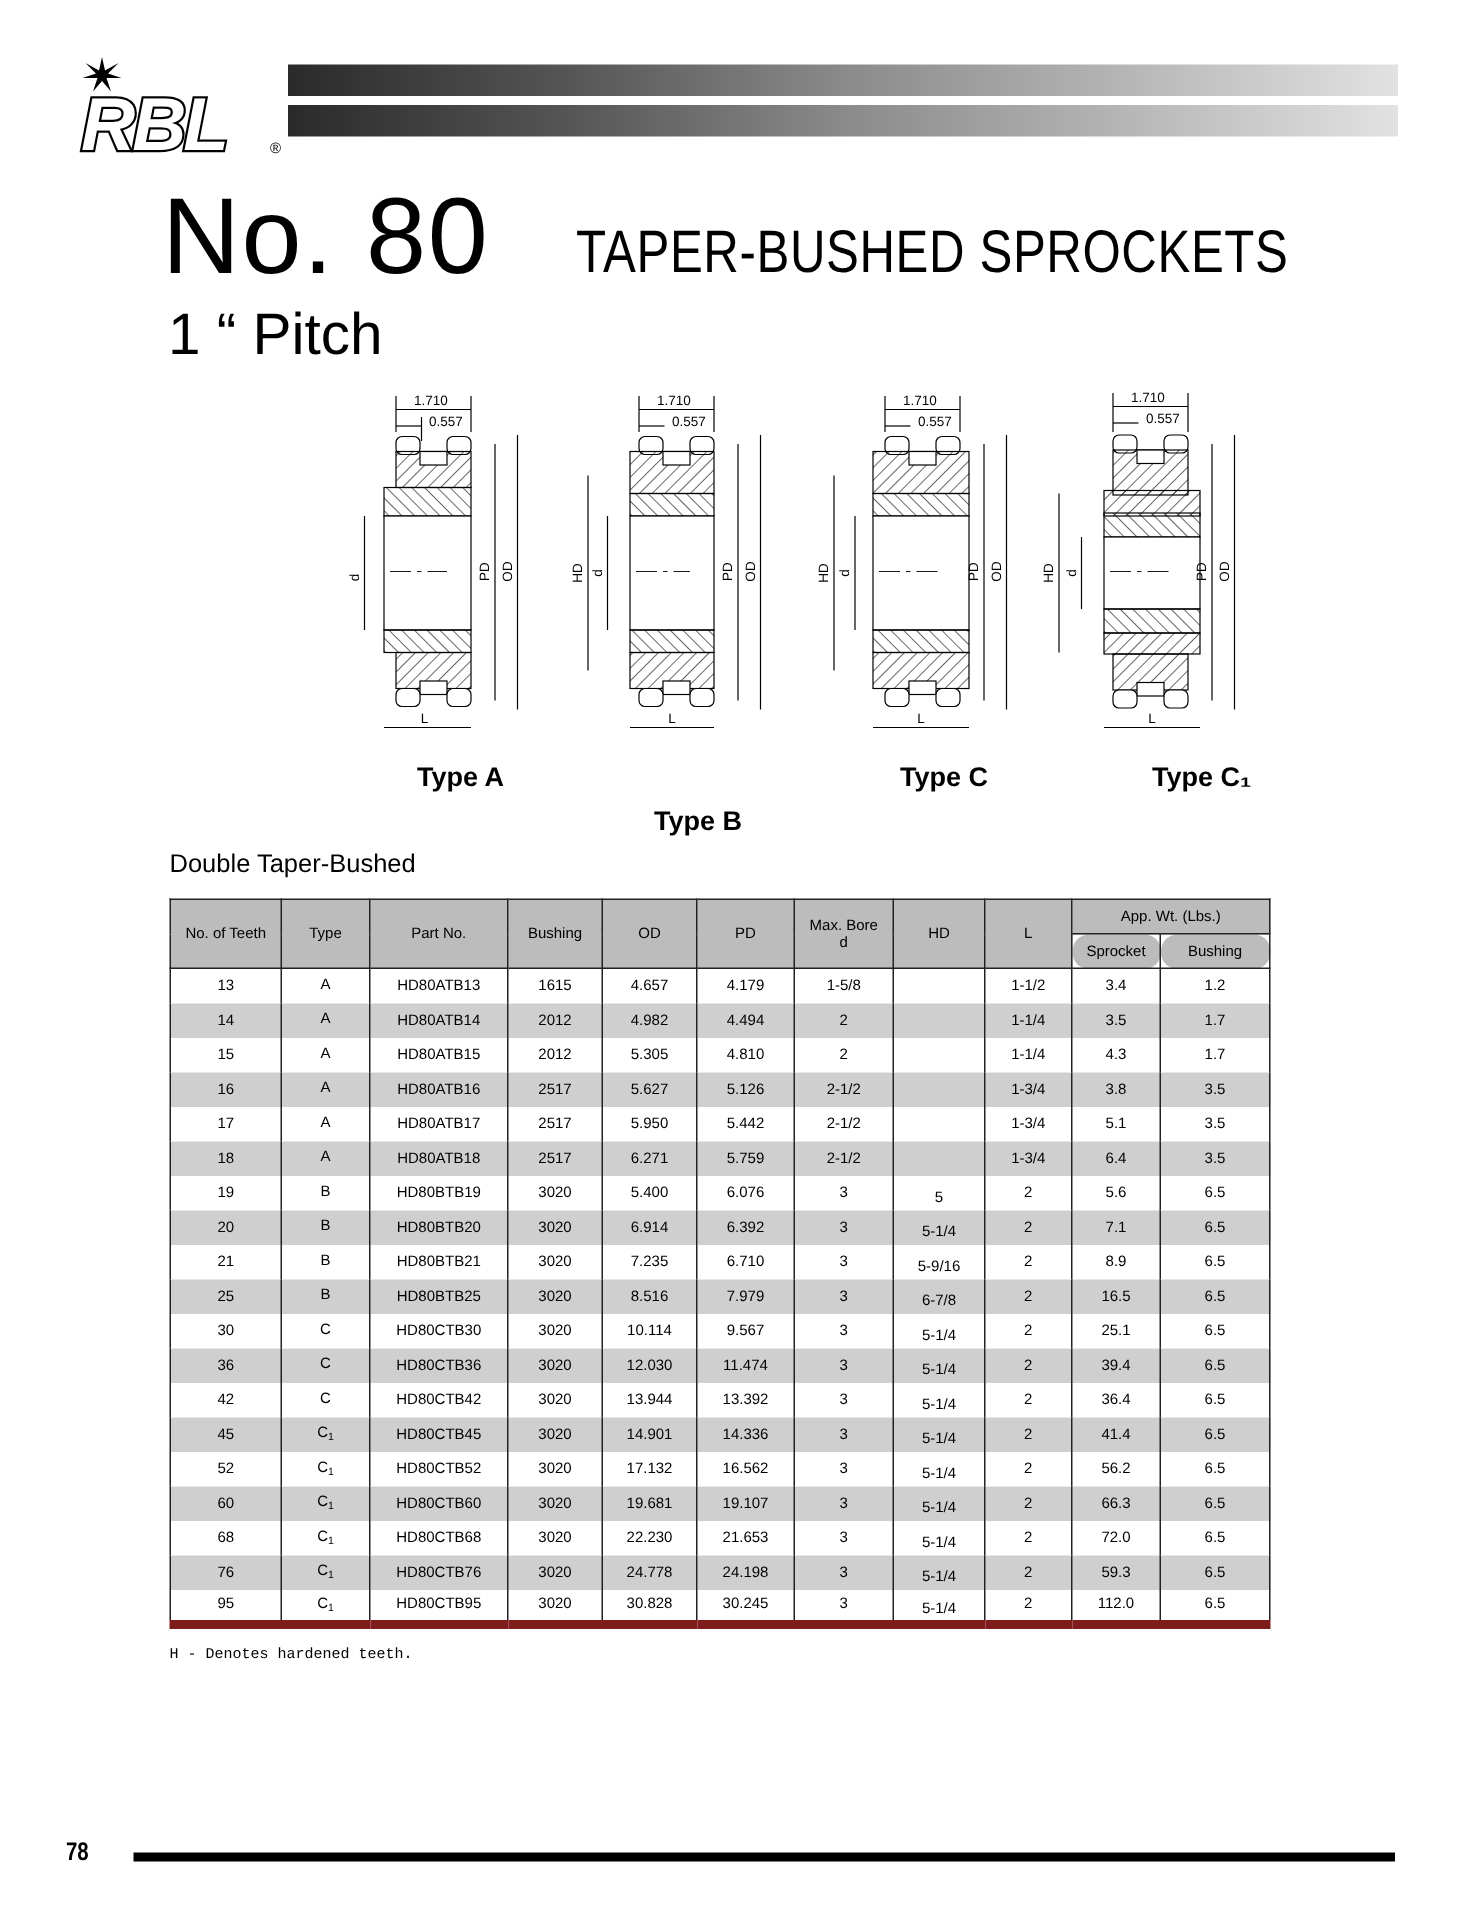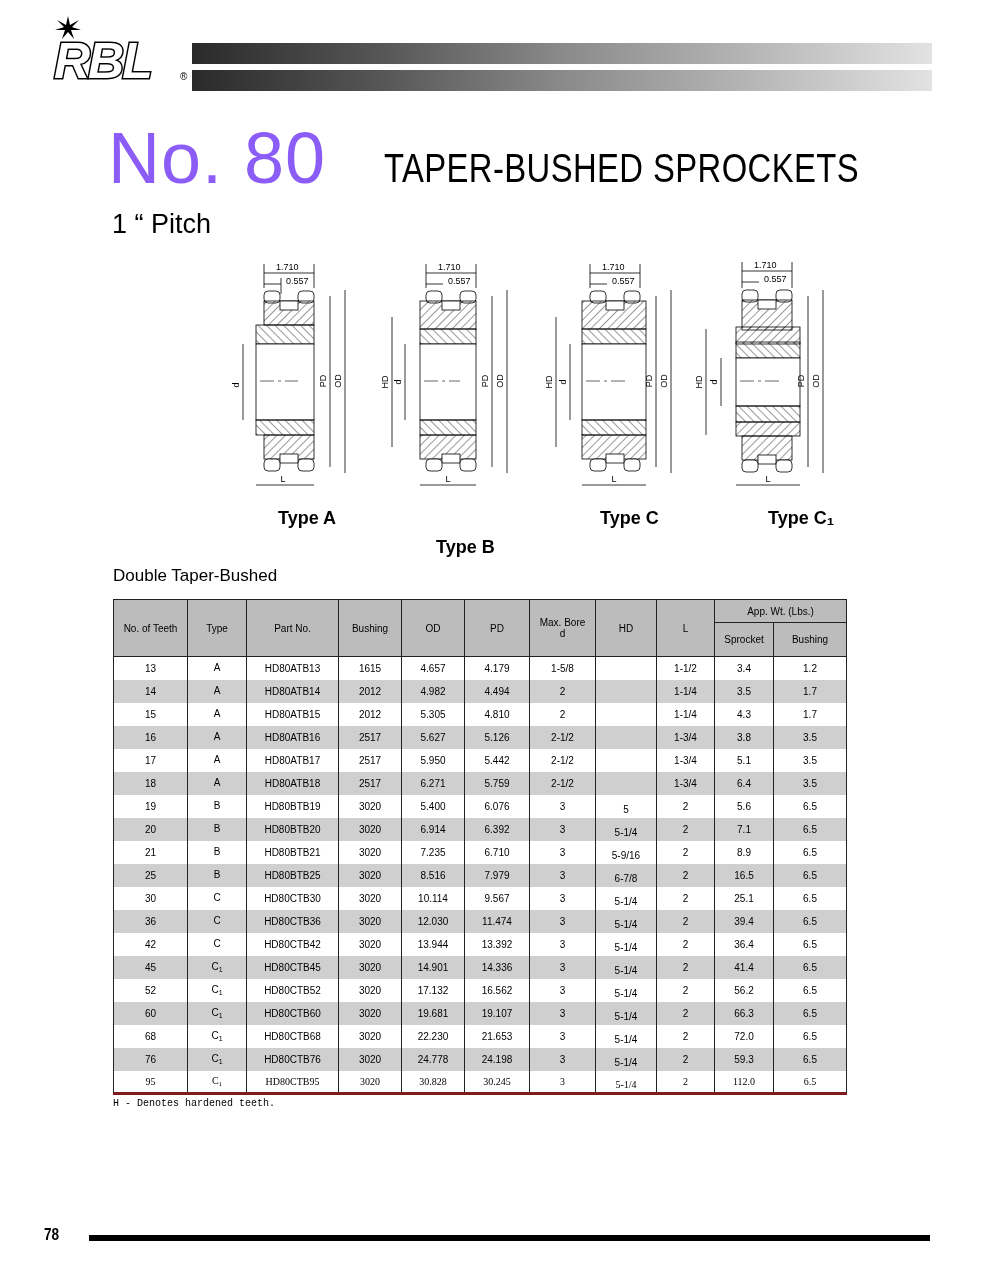--- a/index.html
+++ b/index.html
@@ -1,45 +1,45 @@
 <!DOCTYPE html>
 <html><head>
 <meta charset="utf-8">
 <style>
   * { box-sizing: border-box; margin: 0; padding: 0; }
   html, body { width: 989px; height: 1280px; background: #ffffff; overflow: hidden; }
   body { position: relative; font-family: "Liberation Sans", sans-serif; color: #000; }
 
   
-  .logo { position: absolute; left: 48px; top: 16px; width: 150px; height: 70px; text-decoration: underline; }
+  .logo { position: absolute; left: 48px; top: 38px; width: 150px; height: 70px; text-decoration: underline; }
   .bar { position: absolute; left: 192px; width: 740px; height: 21px;
          background: linear-gradient(to right, #2a2a2a 0%, #555 25%, #8a8a8a 50%, #b5b5b5 75%, #e2e2e2 100%); }
   .bar.top { top: 43px; }
   .bar.bottom { top: 70px; }
 
-  .title-no { position: absolute; left: 108px; top: 118px; font-size: 72px; color: #8b5cf6; letter-spacing: 1px; line-height: 80px; }
+  .title-no { position: absolute; left: 108px; top: 118px; font-size: 72px; color: #000000; letter-spacing: 1px; line-height: 80px; }
   .title-main { position: absolute; left: 384px; top: 142px; font-size: 40px; line-height: 52px; transform: scaleX(0.82); transform-origin: left top; letter-spacing: 0.5px; }
-  .pitch { position: absolute; left: 112px; top: 204px; font-size: 27px; line-height: 40px; }
+  .pitch { position: absolute; left: 112px; top: 204px; font-size: 39px; line-height: 40px; }
 
   
   .diagrams { position: absolute; left: 220px; top: 254px; width: 640px; height: 280px; }
   .diagram-label { position: absolute; font-weight: bold; font-size: 18px; top: 254px; }
 
   
   .section-title { position: absolute; left: 113px; top: 563px; font-size: 17px; line-height: 26px; }
 
   
   table.spec { position: absolute; left: 113px; top: 599px; width: 733px; border-collapse: collapse; font-size: 10px; table-layout: fixed; }
   table.spec th, table.spec td { border: 1px solid #222; text-align: center; font-weight: normal; vertical-align: middle; }
   table.spec th { background: #bcbcbc; font-size: 10px; }
   table.spec thead tr.h1 th { height: 23px; }
-  table.spec thead tr.h2 th { height: 34px; }
+  table.spec thead tr.h2 th { height: 23px; border-radius: 11px; }
   table.spec tbody td { height: 23px; border-top: none; border-bottom: none; }
   table.spec tbody tr:nth-child(even) td { background: #cfcfcf; }
-  table.spec tbody tr:last-child td { border-bottom: 3px solid #7f1d1d; font-family: Liberation Serif, serif; }
+  table.spec tbody tr:last-child td { border-bottom: 6px solid #7f1d1d; }
   table.spec { border: 1.5px solid #333; }
   .sub { font-size: 7px; vertical-align: -2px; }
   .low { position: relative; top: 3px; }
 
   .footnote { position: absolute; left: 113px; top: 1098px; font-size: 10px; font-family: Liberation Mono, monospace; }
 
   .page-no { position: absolute; left: 44px; top: 1225px; font-size: 17px; font-weight: bold; transform: scaleX(0.8); transform-origin: left top; }
   .footer-rule { position: absolute; left: 89px; top: 1235px; width: 841px; height: 6px; background: #000; }
 </style>
 </head>

